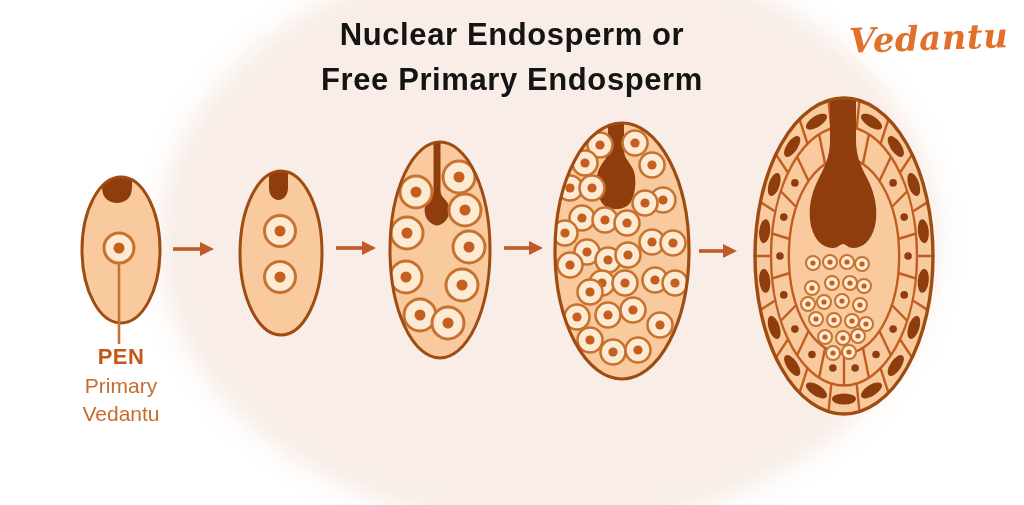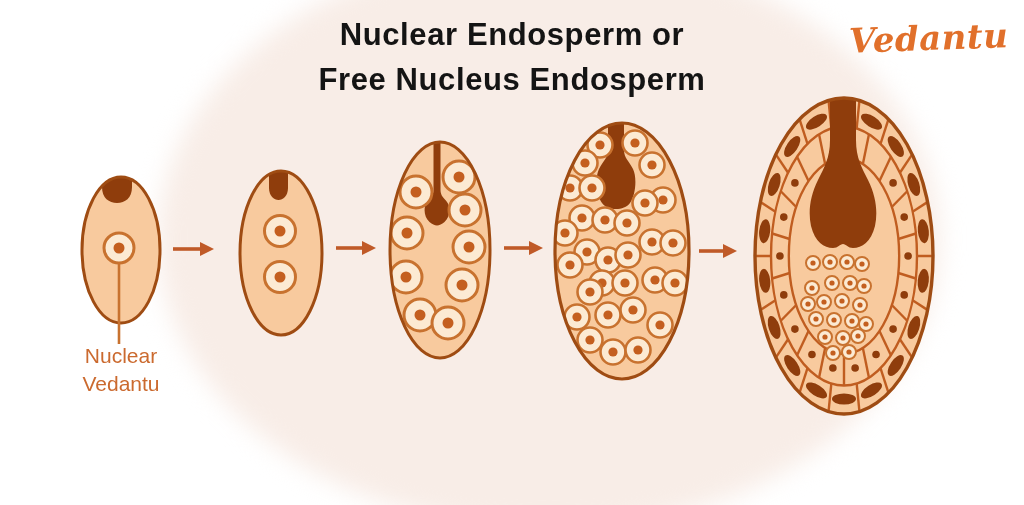--- a/index.html
+++ b/index.html
@@ -33,21 +33,21 @@
     color:var(--abbr,#c2581a);letter-spacing:0.5px;
   }
 </style>
 </head>
 <body>
 
 <div class="bg-blob"></div>
 
 <div class="title">
   <div>Nuclear Endosperm or</div>
-  <div>Free Nucleus Endosperm</div>
+  <div>Free Primary Endosperm</div>
 </div>
 
 <div class="logo">Vedantu</div>
 
 <svg id="diagram" viewBox="0 0 1024 505">
     <defs>
       <clipPath id="clip0">
         <ellipse cx="121" cy="250" rx="39" ry="73"></ellipse>
       </clipPath>
       <clipPath id="clip1">
@@ -306,15 +306,16 @@
       <line x1="504" y1="248" x2="533" y2="248" stroke="#c05a28" stroke-width="3.6"></line>
       <path d="M543 248 l-14 -7 l0 14 Z" fill="#c05a28"></path>
     </g>
     <g>
       <line x1="699" y1="251" x2="727" y2="251" stroke="#c05a28" stroke-width="3.6"></line>
       <path d="M737 251 l-14 -7 l0 14 Z" fill="#c05a28"></path>
     </g>
   </svg>
 
 <div class="pen-label">
-  <div class="pen-line">Nuclear</div>
+  <div class="pen-abbr">PEN</div>
+  <div class="pen-line">Primary</div>
   <div class="pen-line">Vedantu</div>
 </div>
 
 </body></html>

